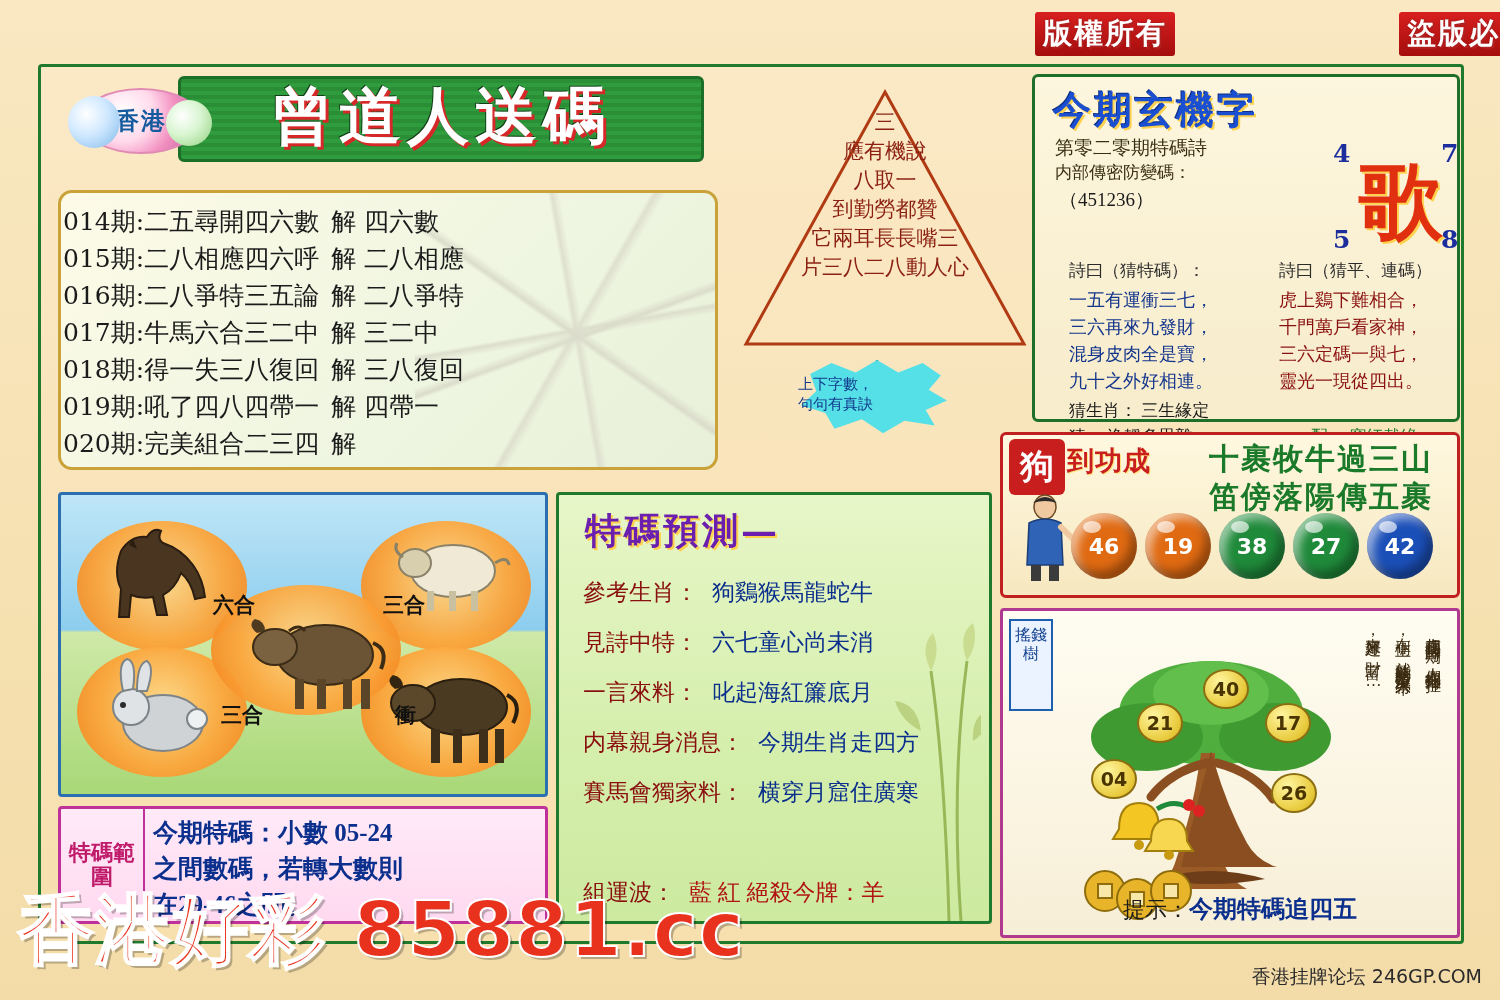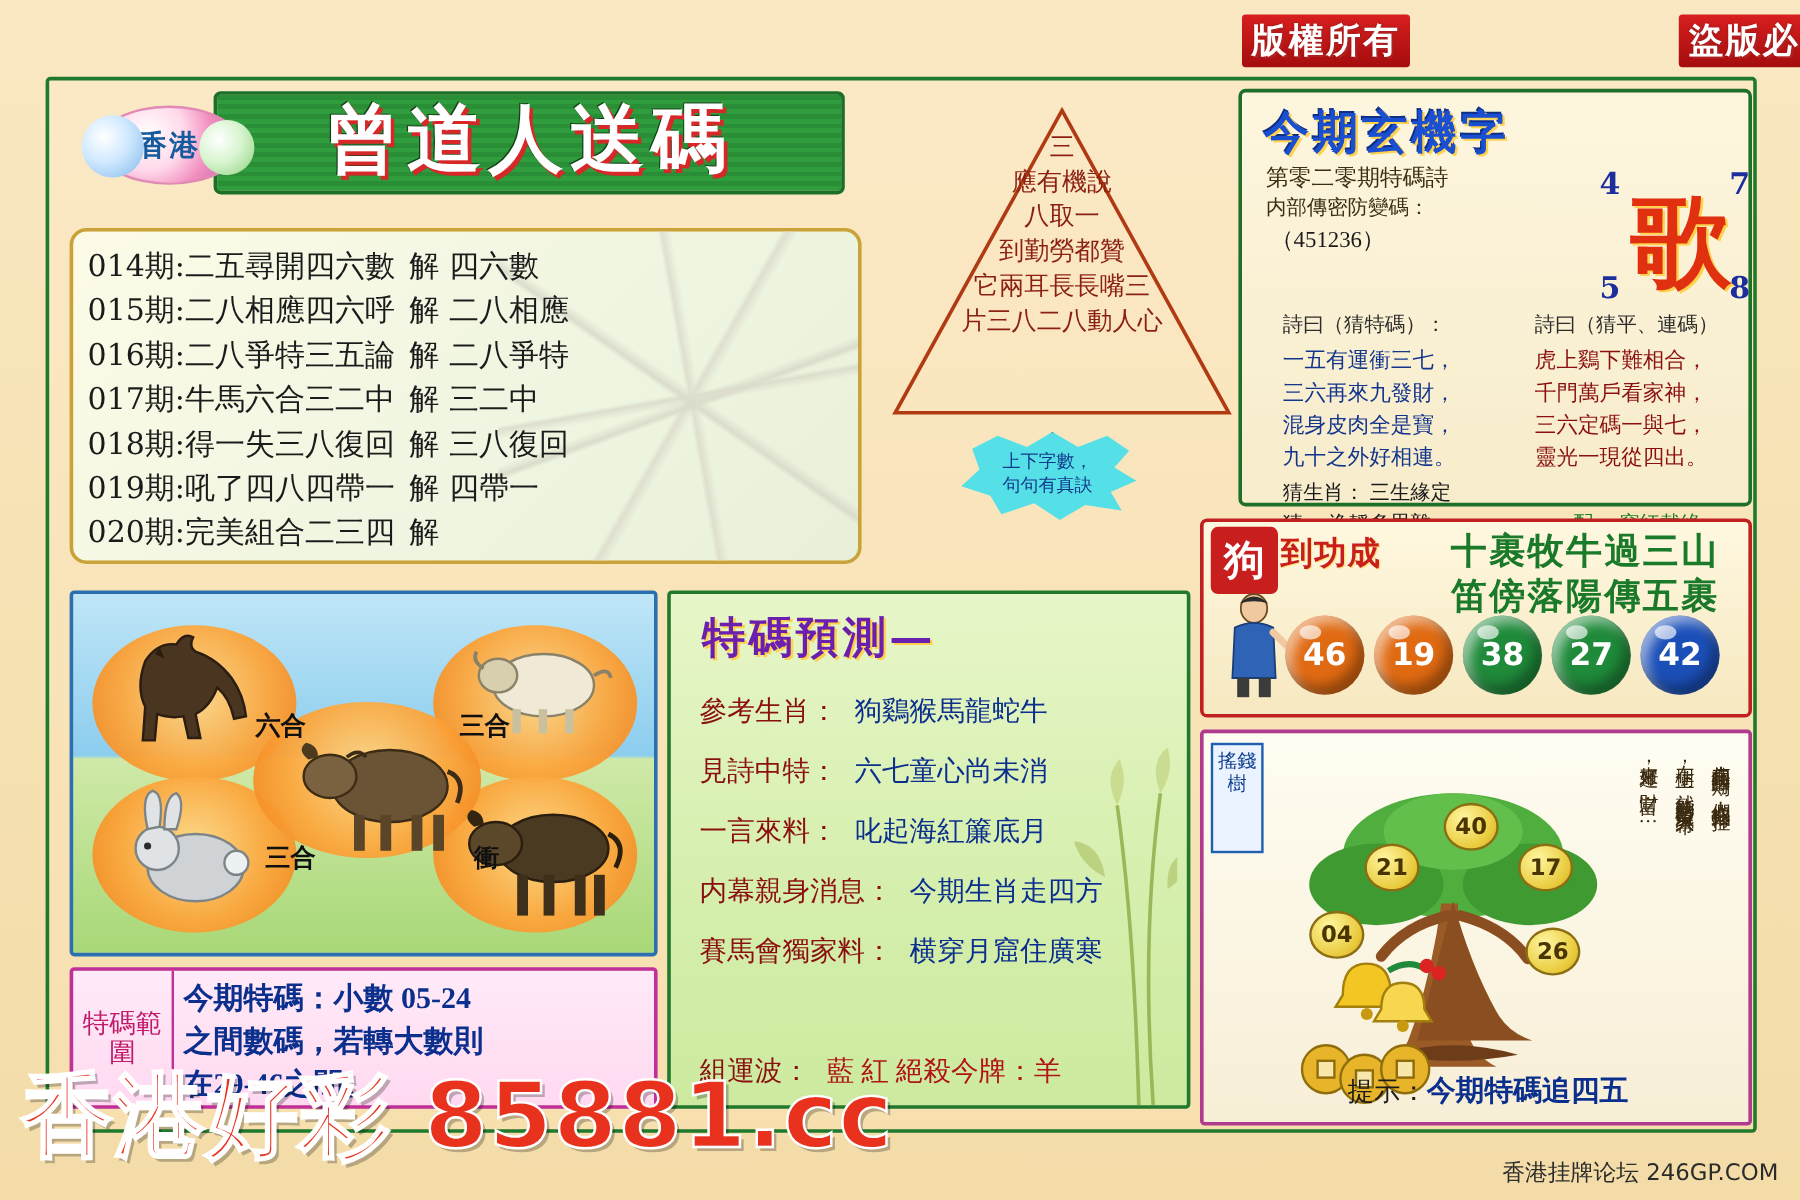--- a/index.html
+++ b/index.html
@@ -79,21 +79,21 @@
     background:
       linear-gradient(35deg,transparent 48%,#d8d8c8 49%,transparent 51%),
       linear-gradient(-20deg,transparent 48%,#d8d8c8 49%,transparent 51%),
       linear-gradient(80deg,transparent 48%,#dcdccc 49%,transparent 51%),
       linear-gradient(120deg,transparent 48%,#dcdccc 49%,transparent 51%),
       linear-gradient(170deg,transparent 48%,#dadaca 49%,transparent 51%);
     opacity:.85;
   }
   .hist-row{
     position:relative;z-index:2;
-    height:37px;line-height:37px;padding-left:12px;
+    height:37px;line-height:37px;padding-left:2px;
     font-size:25px;color:#1b1b1b;white-space:nowrap;
     font-family:"DejaVu Serif",serif;
   }
   .hist-row .hno{letter-spacing:0px;}
   .hist-row .hans{margin-left:12px;}
   
   .tri{
     position:absolute;left:740px;top:86px;width:290px;height:265px;
   }
   .tri svg{position:absolute;left:0;top:0;}
@@ -107,21 +107,21 @@
   .star{
     position:absolute;left:798px;top:360px;width:150px;height:76px;
   }
   .star-shape{
     position:absolute;left:0;top:0;width:150px;height:76px;
     background:#55e0e8;
     clip-path:polygon(8% 18%,22% 4%,38% 16%,52% 0%,66% 16%,82% 4%,94% 20%,86% 38%,98% 52%,84% 64%,90% 84%,70% 78%,56% 94%,42% 76%,24% 88%,18% 68%,2% 58%,12% 40%);
     border:1px solid #2aa7b2;
   }
   .star-txt{
-    position:absolute;left:0;top:14px;width:150px;text-align:center;
+    position:absolute;left:0;top:14px;width:150px;text-align:left;
     font-size:15px;color:#123a8c;line-height:20px;font-family:"DejaVu Serif",serif;
   }
   
   .xuanji{
     position:absolute;left:1032px;top:74px;width:428px;height:348px;
     background:linear-gradient(180deg,#fdf6de,#f7eccb);
     border:3px solid #1e6f2a;border-radius:6px;box-sizing:border-box;
   }
   .xj-title{
     position:absolute;left:18px;top:8px;width:270px;height:46px;
@@ -166,21 +166,21 @@
   }
   .bb-l1{position:absolute;left:64px;top:8px;font-size:27px;font-weight:bold;color:#c81e1e;
          text-shadow:1px 1px 0 #ffe27a;letter-spacing:1px;}
   .bb-l2{position:absolute;left:206px;top:4px;font-size:30px;font-weight:bold;color:#1a7a2a;letter-spacing:2px;text-align:right;}
   .bb-l3{position:absolute;left:206px;top:42px;font-size:30px;font-weight:bold;color:#1a7a2a;letter-spacing:2px;}
   .bb-figure{position:absolute;left:12px;top:58px;width:60px;height:90px;}
   .balls{position:absolute;left:68px;top:78px;width:384px;height:72px;display:flex;gap:8px;}
   .ball{
     width:66px;height:66px;border-radius:50%;
     display:flex;align-items:center;justify-content:center;
-    font-size:26px;font-weight:bold;color:#fff;
+    font-size:22px;font-weight:bold;color:#fff;
     font-family:"DejaVu Sans",sans-serif;
     box-shadow:inset -6px -8px 10px rgba(0,0,0,.35),inset 6px 6px 10px rgba(255,255,255,.55);
     position:relative;
   }
   .ball:after{
     content:"";position:absolute;left:12px;top:8px;width:18px;height:12px;border-radius:50%;
     background:rgba(255,255,255,.65);
   }
   
   .treebox{
@@ -229,21 +229,21 @@
   
   .temabox{
     position:absolute;left:58px;top:806px;width:490px;height:118px;
     border:3px solid #c0309a;border-radius:4px;box-sizing:border-box;
     background:linear-gradient(180deg,#ffeaf8,#ffd9f0);
     display:flex;
   }
   .tema-left{
     width:82px;border-right:2px solid #c0309a;
     display:flex;align-items:center;justify-content:center;
-    font-size:22px;font-weight:normal;color:#c01a6a;line-height:24px;text-align:center;
+    font-size:22px;font-weight:bold;color:#c01a6a;line-height:24px;text-align:center;
   }
   .tema-right{
     flex:1;padding:6px 8px;box-sizing:border-box;
     font-size:25px;line-height:36px;color:#0b2f8c;font-weight:bold;
   }
   
   .predict{
     position:absolute;left:556px;top:492px;width:436px;height:432px;
     border:3px solid #1f7a2e;border-radius:4px;box-sizing:border-box;
     background:linear-gradient(180deg,#e7f6c8 0%,#d6efae 55%,#cdeaa0 100%);

